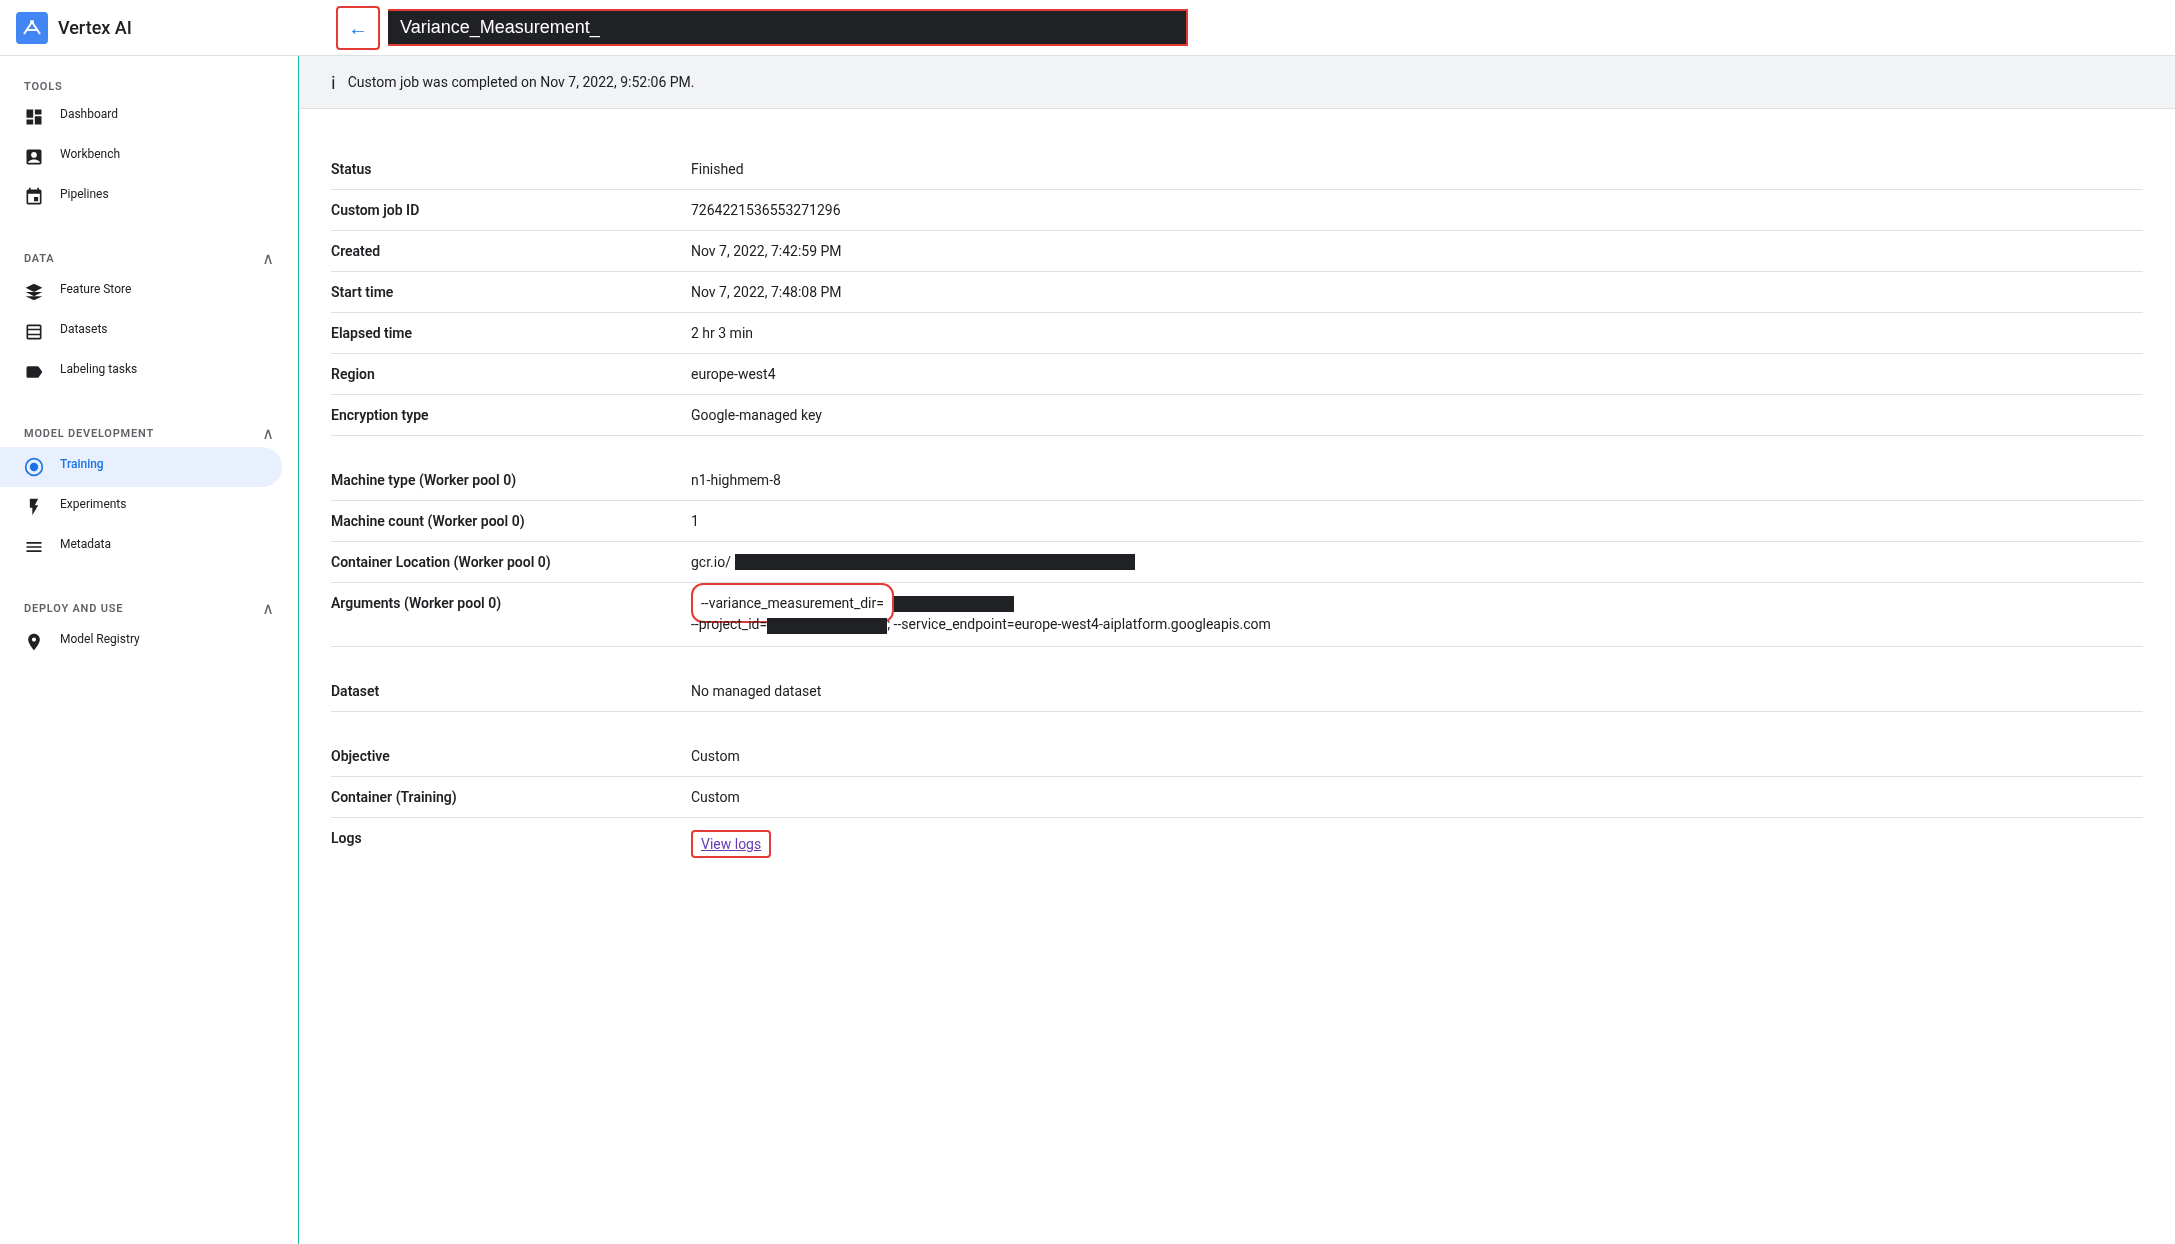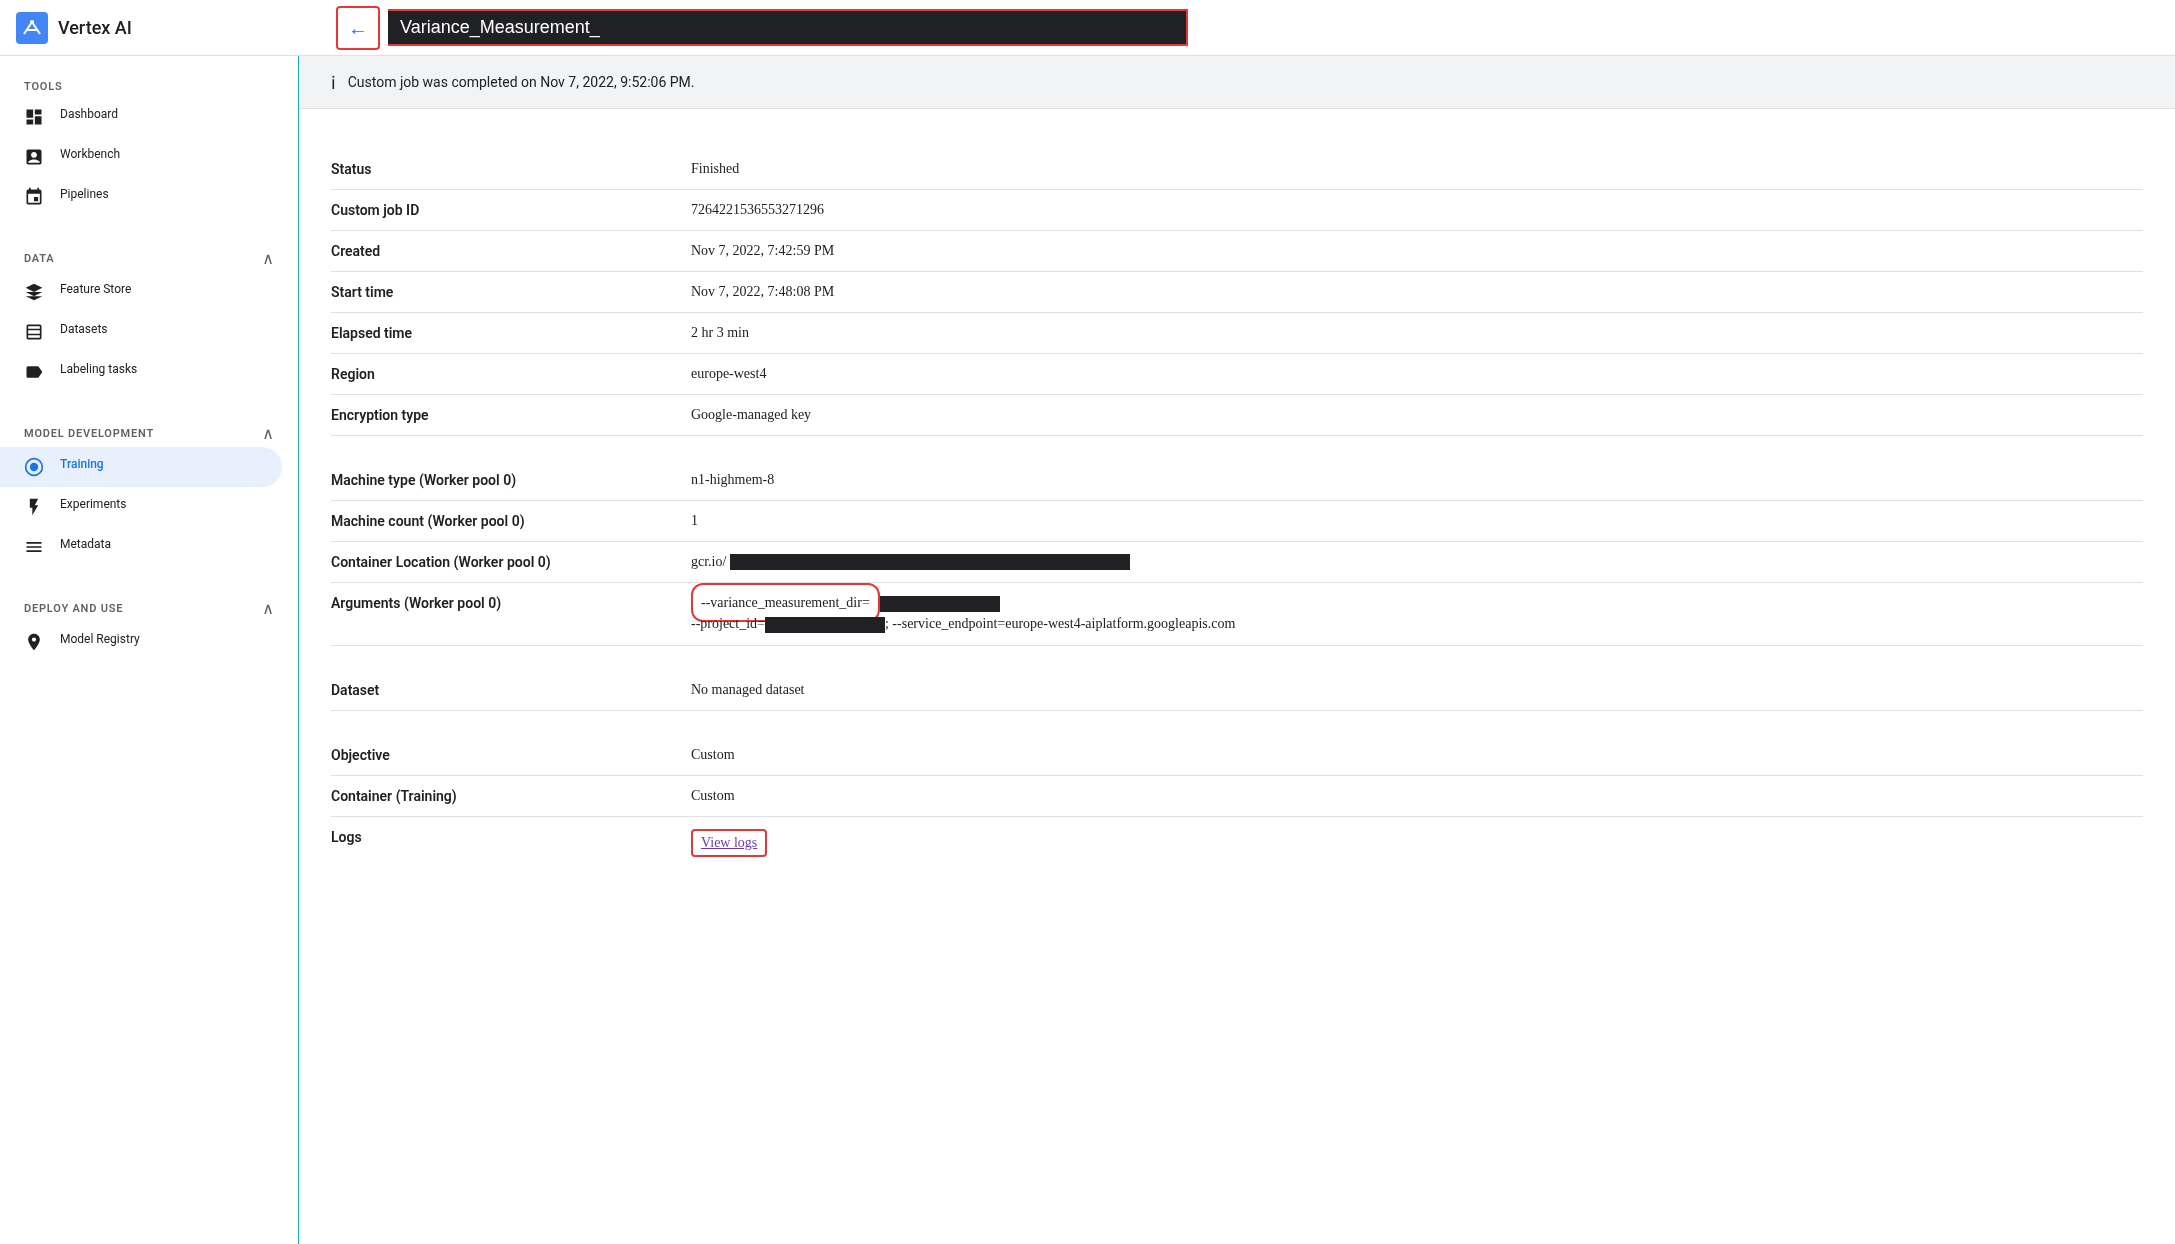--- a/index.html
+++ b/index.html
@@ -163,21 +163,20 @@
       width: 360px;
       flex-shrink: 0;
       font-weight: 600;
       font-size: 14px;
       color: #202124;
     }
     .detail-value {
       flex: 1;
       font-size: 14px;
       color: #202124;
-      font-family: Liberation Serif, serif;
     }
     .detail-value .arg-line {
       display: block;
     }
     .detail-value .redacted {
       background: #202124;
       color: #202124;
       display: inline-block;
       min-width: 120px;
       height: 16px;

